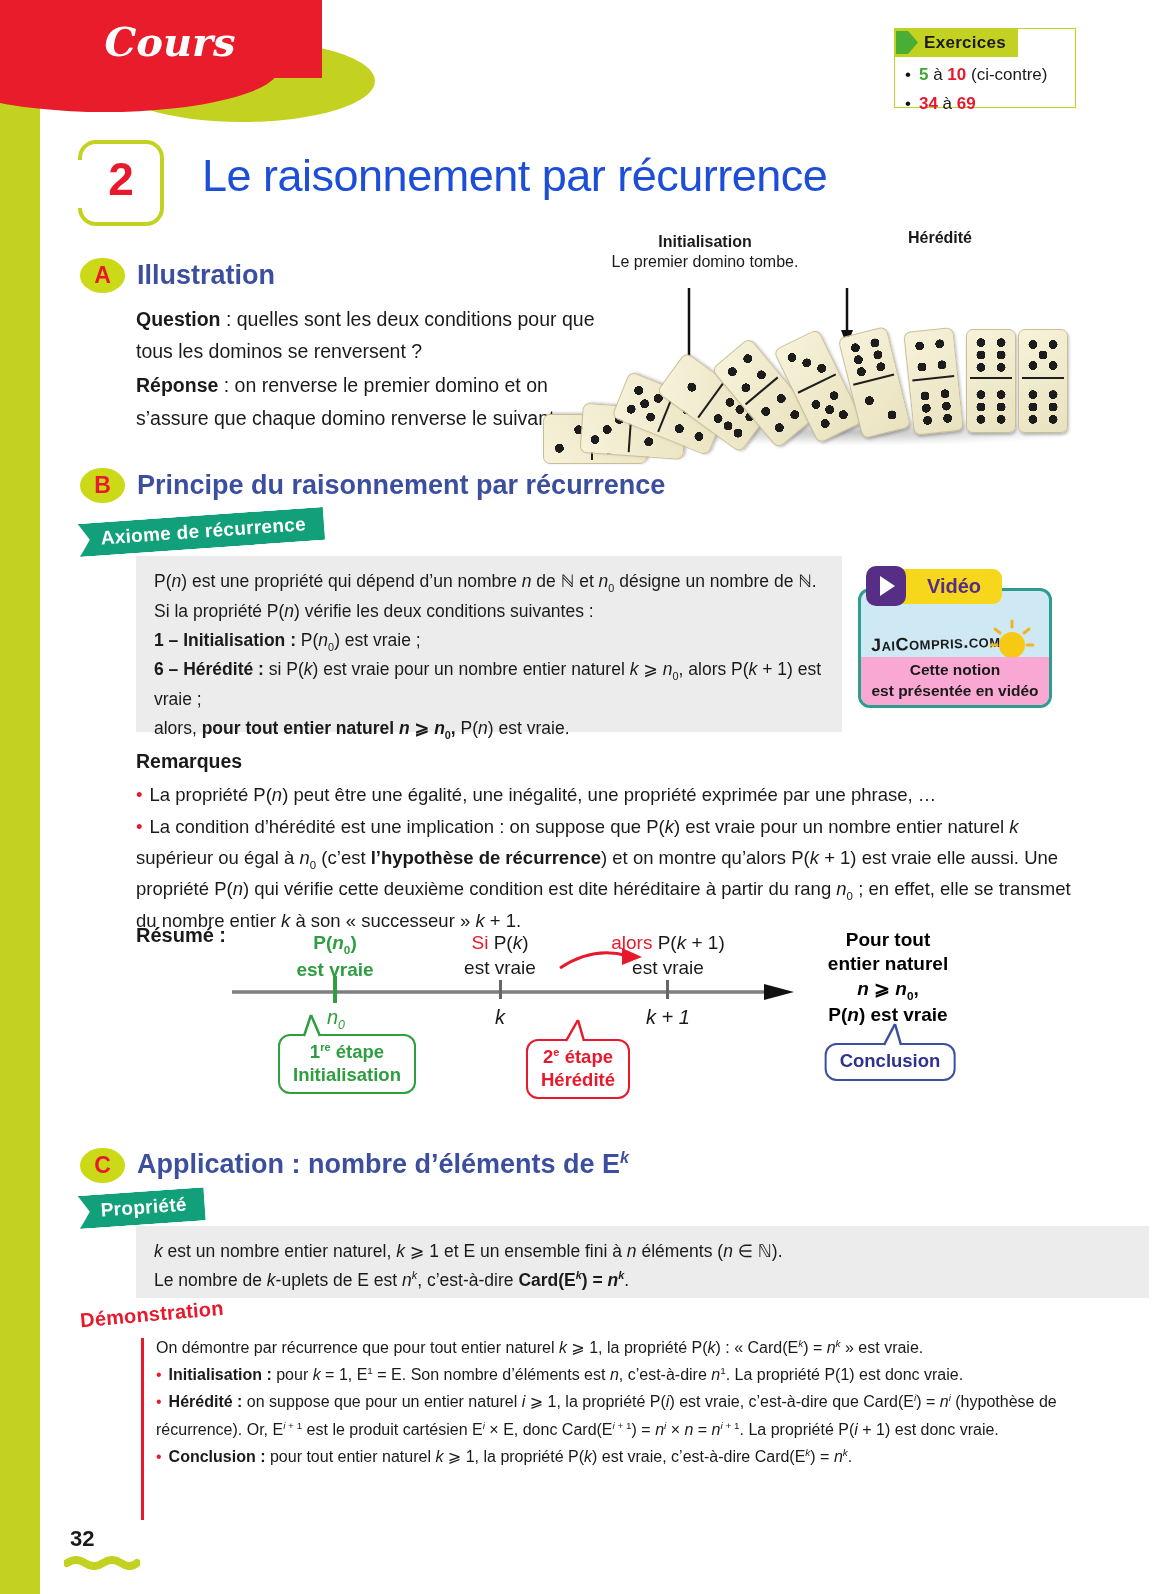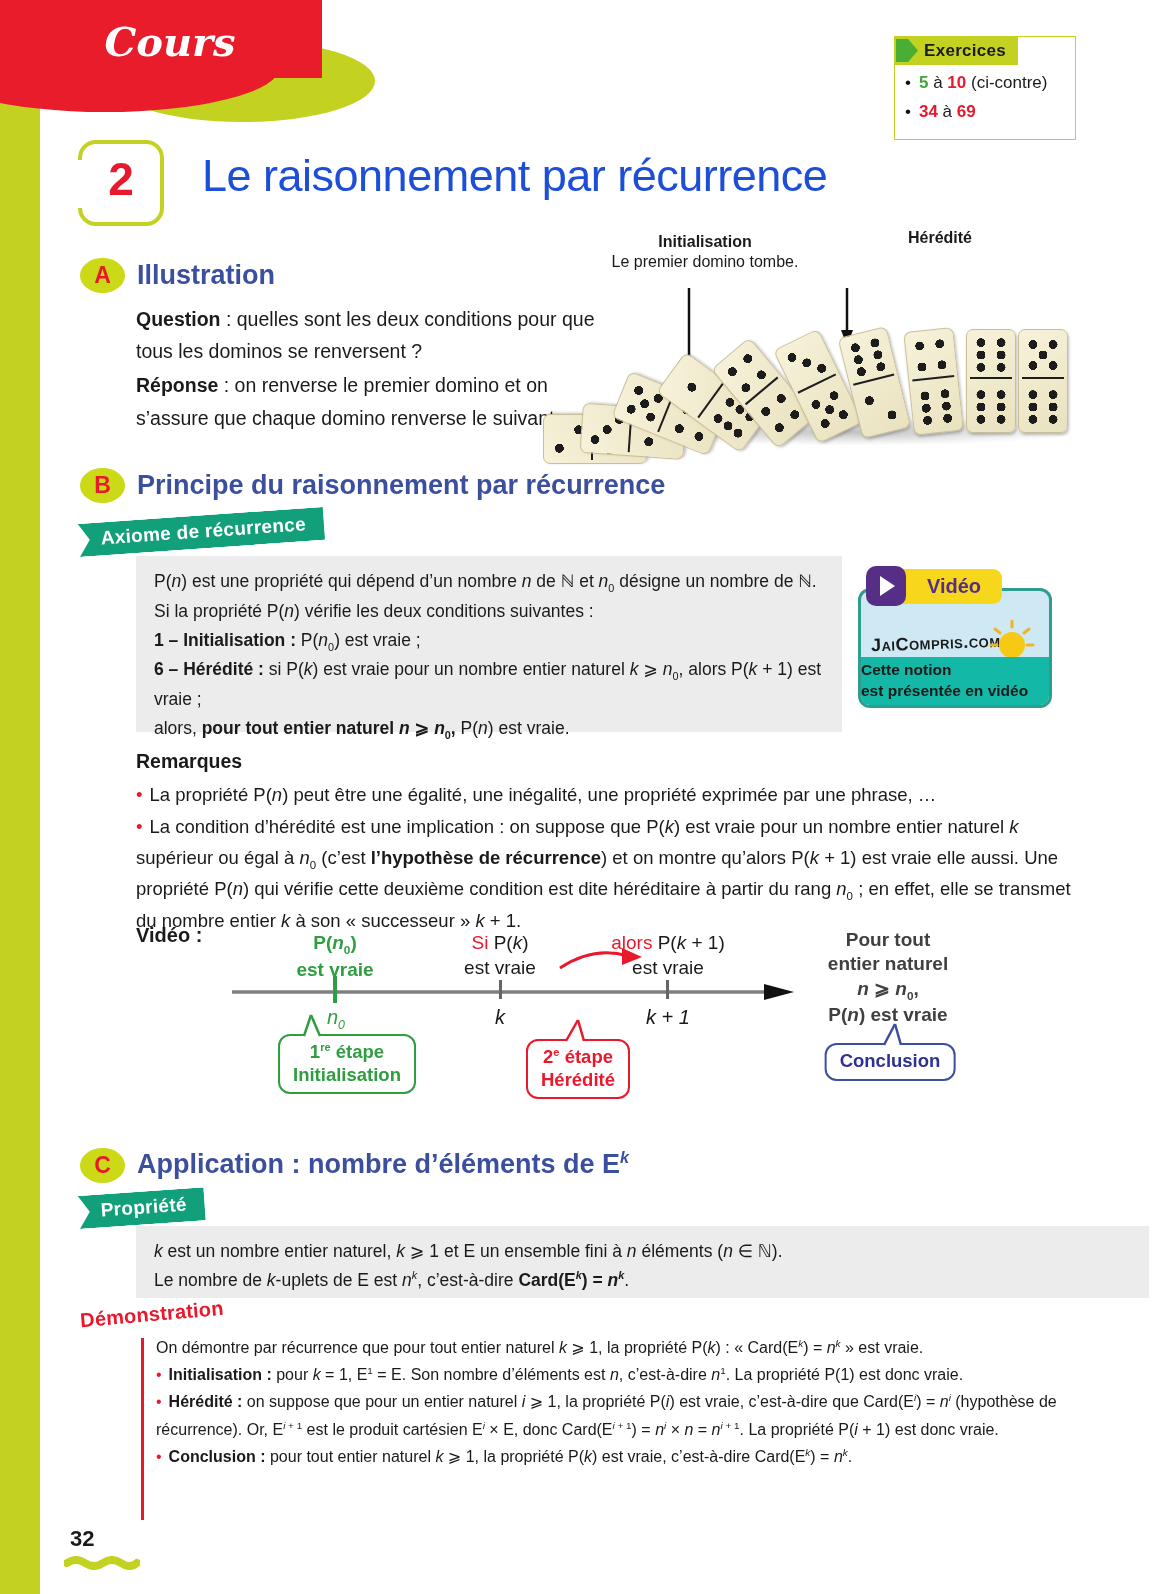--- a/index.html
+++ b/index.html
@@ -9,21 +9,21 @@
   
   .left-bar { position:absolute; left:0; top:84px; width:40px; height:1510px; background:#c3d220; }
 
   
   .lime-curve { position:absolute; left:110px; top:40px; width:265px; height:82px; background:#c3d220; border-radius:50%; }
   .banner-red-rect { position:absolute; left:0; top:0; width:322px; height:78px; background:#e81c2b; }
   .banner-red-bulge { position:absolute; left:-70px; top:22px; width:350px; height:90px; background:#e81c2b; border-radius:50%; }
   .banner-label { position:absolute; left:70px; top:18px; width:200px; text-align:center; font-family:"DejaVu Serif", serif; font-style:italic; font-weight:bold; font-size:40px; color:#fff; }
 
   
-  .ex-box { position:absolute; left:894px; top:36px; width:182px; height:104px; background:#fff; border:1.5px solid #c3d220; }
+  .ex-box { position:absolute; left:894px; top:28px; width:182px; height:80px; background:#fff; border:1.5px solid #c3d220; }
   .ex-head { position:absolute; left:-1px; top:-1px; width:124px; height:29px; background:#c3d220; display:flex; align-items:center; }
   .ex-arrow { width:22px; height:23px; margin-left:2px; background:#4aae35; clip-path:polygon(0 0, 55% 0, 100% 50%, 55% 100%, 0 100%); }
   .ex-title { font-weight:bold; font-size:17px; margin-left:6px; letter-spacing:.3px; }
   .ex-items { position:absolute; left:10px; top:36px; list-style:none; }
   .ex-items li { font-size:17px; margin-bottom:9px; }
   .ex-items li::before { content:"•"; margin-right:8px; color:#111; }
   .r { color:#e8192c; } .g { color:#3fa535; } .b { font-weight:bold; }
 
   
   .chap-box { position:absolute; left:78px; top:140px; width:86px; height:86px; border:4.5px solid #c3d220; border-radius:18px; }
@@ -63,39 +63,39 @@
   .ribbon { position:absolute; background:#12a07b; color:#fff; font-weight:bold; font-size:19px; padding:5px 18px 6px 22px;
             clip-path:polygon(0 0, 100% 0, 100% 100%, 0 100%, 11px 50%); transform:rotate(-4deg); transform-origin:left bottom;
             letter-spacing:.3px; }
 
   
   .graybox { position:absolute; background:#ececec; font-size:17.5px; line-height:1.66; padding:11px 18px; }
   .graybox p { margin:0; }
 
   
   .vid-card { position:absolute; left:858px; top:588px; width:194px; height:120px; border:3px solid #2e9c8e; border-radius:12px; overflow:hidden; background:#cfe9f4; }
-  .vid-bottom { position:absolute; left:0; bottom:0; width:100%; height:48px; background:#14b8a6; text-align:left; font-weight:bold; font-size:15.5px; line-height:1.35; padding-top:3px; }
+  .vid-bottom { position:absolute; left:0; bottom:0; width:100%; height:48px; background:#f9a8d4; text-align:center; font-weight:bold; font-size:15.5px; line-height:1.35; padding-top:3px; }
   .vid-site { position:absolute; left:10px; top:42px; font-weight:bold; font-size:18px; font-variant:small-caps; letter-spacing:.5px; transform:rotate(-2deg); }
   .vid-badge { position:absolute; left:866px; top:566px; width:140px; height:40px; }
   .vid-pill { position:absolute; left:18px; top:3px; width:118px; height:35px; background:#f6d71c; border-radius:9px; text-align:center; font-weight:bold; font-size:20px; color:#562e86; line-height:34px; padding-left:22px; }
   .vid-play { position:absolute; left:0; top:0; width:40px; height:40px; background:#562e86; border-radius:10px; }
   .vid-play::after { content:""; position:absolute; left:14px; top:10px; border-left:15px solid #fff; border-top:10px solid transparent; border-bottom:10px solid transparent; }
   .bulb { position:absolute; right:14px; top:28px; }
 
   
   .rem-title { position:absolute; left:136px; top:750px; font-weight:bold; font-size:19.5px; }
   .rem-list { position:absolute; left:136px; top:780px; width:948px; list-style:none; }
   .rem-list li { font-size:18.5px; line-height:1.64; margin-bottom:2px; }
   .rem-list li::before { content:"•"; color:#e8192c; margin-right:7px; }
 
   
   .res-label { position:absolute; left:136px; top:924px; font-weight:bold; font-size:20px; }
   .res-above { position:absolute; top:930px; transform:translateX(-50%); text-align:center; font-size:19px; line-height:1.32; }
   .res-above.green { color:#2f9e41; font-weight:bold; }
-  .res-conc { position:absolute; left:888px; top:928px; transform:translateX(-50%); text-align:center; font-size:19px; line-height:1.28; font-weight:bold; color:#404040; }
+  .res-conc { position:absolute; left:888px; top:928px; transform:translateX(-50%); text-align:center; font-size:19px; line-height:1.28; font-weight:bold; color:#000000; }
   .axis-svg { position:absolute; left:228px; top:982px; }
   .tick { position:absolute; width:3px; background:#666; }
   .tick.green { background:#2f9e41; }
   .tick-lab { position:absolute; top:1006px; font-size:20px; font-style:italic; transform:translateX(-50%); }
   .tick-lab sub, .res-above sub, .res-conc sub { font-size:62%; }
   .arrow-curve { position:absolute; left:556px; top:944px; }
   .bubble { position:absolute; transform:translateX(-50%); background:#fff; border-radius:12px; text-align:center; font-weight:bold; font-size:18.5px; line-height:1.22; padding:5px 13px 6px; }
   .bubble sup { font-size:60%; }
   .bubble.green { border:2.5px solid #2f9e41; color:#2f9e41; }
   .bubble.red { border:2.5px solid #e8192c; color:#e8192c; }
@@ -250,21 +250,21 @@
     <div class="vid-pill">Vidéo</div>
     <div class="vid-play"></div>
   </div>
 
   <div class="rem-title">Remarques</div>
   <ul class="rem-list">
     <li>La propriété P(<i>n</i>) peut être une égalité, une inégalité, une propriété exprimée par une phrase, …</li>
     <li>La condition d’hérédité est une implication : on suppose que P(<i>k</i>) est vraie pour un nombre entier naturel <i>k</i> supérieur ou égal à <i>n</i><sub>0</sub> (c’est <b>l’hypothèse de récurrence</b>) et on montre qu’alors P(<i>k</i> + 1) est vraie elle aussi. Une propriété P(<i>n</i>) qui vérifie cette deuxième condition est dite héréditaire à partir du rang <i>n</i><sub>0</sub> ; en effet, elle se transmet du nombre entier <i>k</i> à son « successeur » <i>k</i> + 1.</li>
   </ul>
 
-  <div class="res-label">Vidéo :</div>
+  <div class="res-label">Résumé :</div>
   <div class="res-above green" style="left:335px;">P(<i>n</i><sub>0</sub>)<br>est vraie</div>
   <div class="res-above" style="left:500px;"><span class="r">Si</span> P(<i>k</i>)<br>est vraie</div>
   <div class="res-above" style="left:668px;"><span class="r">alors</span> P(<i>k</i> + 1)<br>est vraie</div>
   <div class="res-conc">Pour tout<br>entier naturel<br><i>n</i> ⩾ <i>n</i><sub>0</sub>,<br>P(<i>n</i>) est vraie</div>
 
   <svg class="arrow-curve" width="90" height="30" viewBox="0 0 90 30">
     <path d="M4,24 C28,8 52,6 72,12" stroke="#e8192c" stroke-width="3" fill="none"></path>
     <polygon points="66,4 86,13 66,21" fill="#e8192c"></polygon>
   </svg>
 

